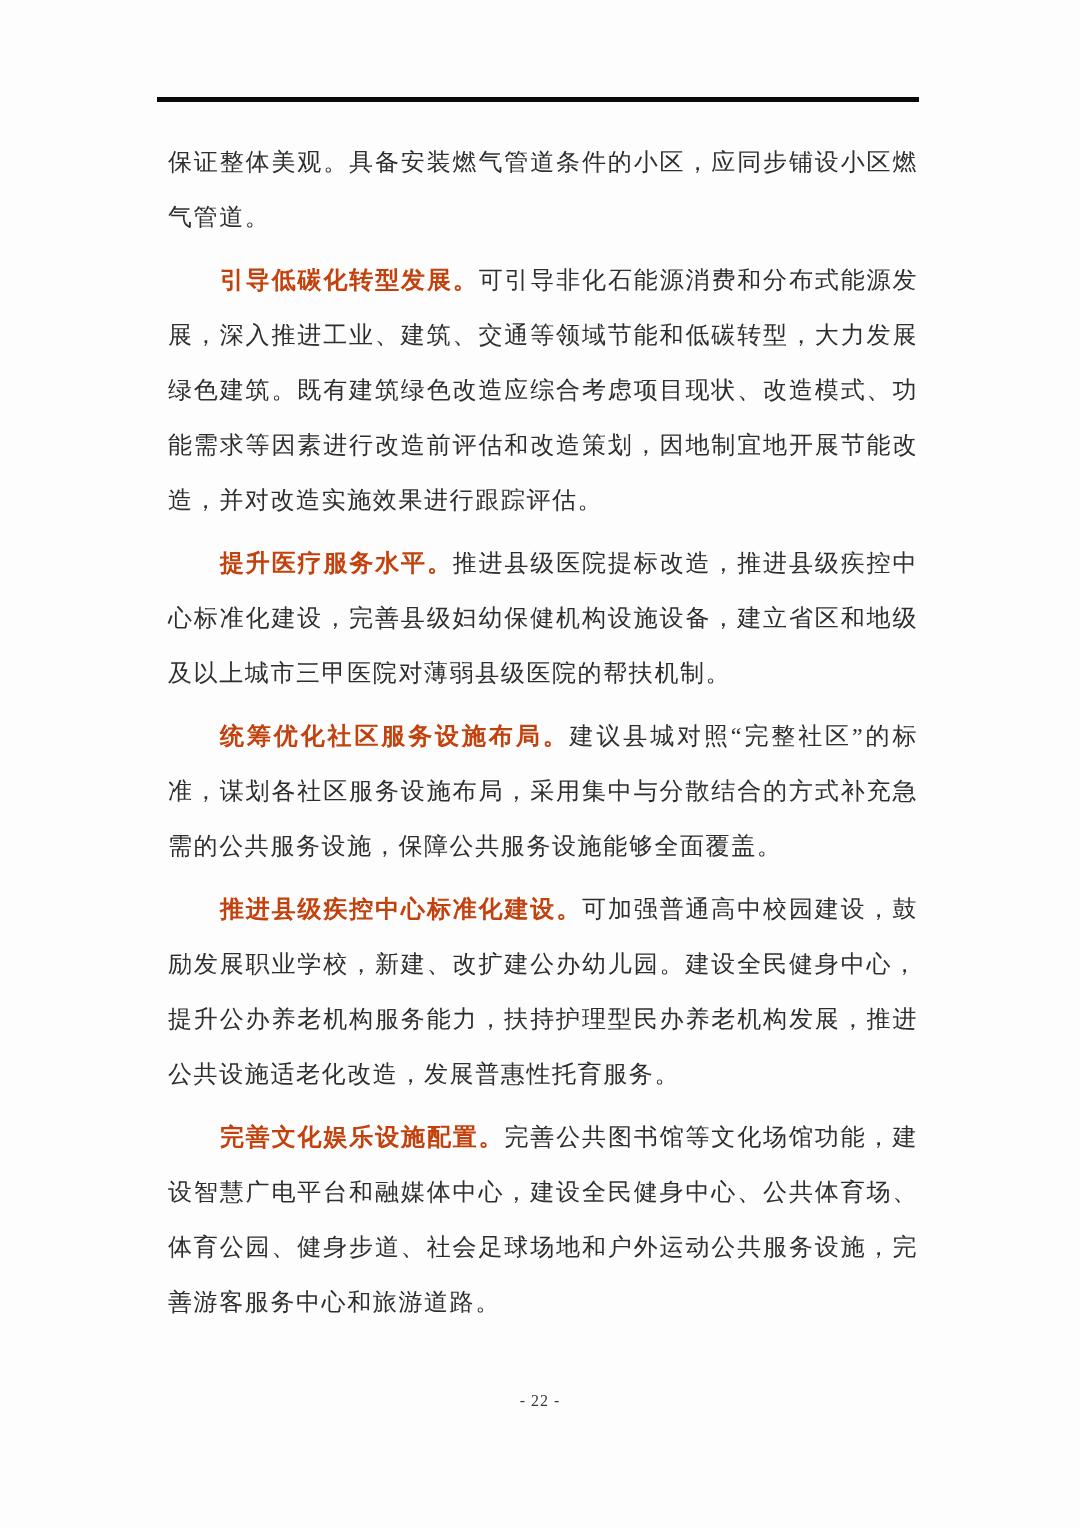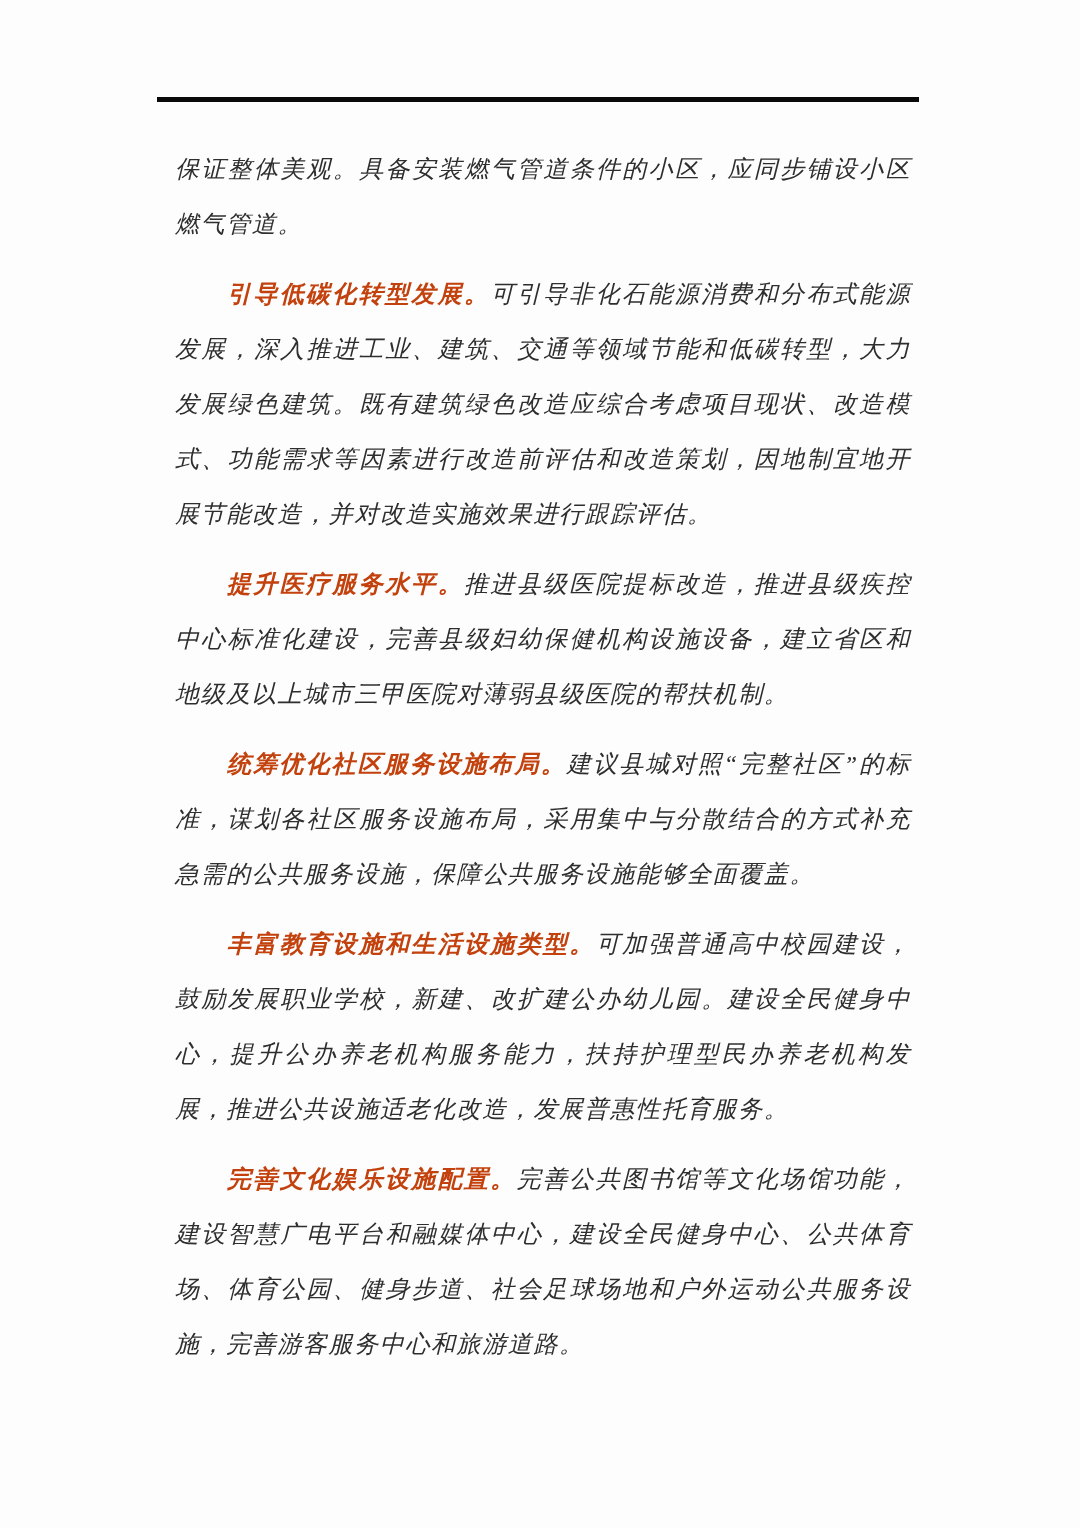--- a/index.html
+++ b/index.html
@@ -29,24 +29,23 @@
     left: 160px;
     top: 127px;
     width: 766px;
     font-size: 24px;
     line-height: 55px;
     letter-spacing: 1.6px;
     text-align: justify;
     color: #2e2e2e;
   }
   p.para {
-    margin: 15px;
+    margin: 8px;
     padding: 0;
     text-indent: 52px;
-    font-style: italic;
   }
   p.para.continuation {
     text-indent: 0;
   }
   .lead {
     font-weight: 700;
     color: #c2410c;
   }
   h2.heading {
     margin: 0;
@@ -81,20 +80,21 @@
 
     <p class="para continuation"><span>保证整体美观。具备安装燃气管道条件的小区，应同步铺设小区燃气管道。</span></p>
 
     <p class="para"><span class="lead">引导低碳化转型发展。</span><span>可引导非化石能源消费和分布式能源发展，深入推进工业、建筑、交通等领域节能和低碳转型，大力发展绿色建筑。既有建筑绿色改造应综合考虑项目现状、改造模式、功能需求等因素进行改造前评估和改造策划，因地制宜地开展节能改造，并对改造实施效果进行跟踪评估。</span></p>
 
 
     <p class="para"><span class="lead">提升医疗服务水平。</span><span>推进县级医院提标改造，推进县级疾控中心标准化建设，完善县级妇幼保健机构设施设备，建立省区和地级及以上城市三甲医院对薄弱县级医院的帮扶机制。</span></p>
 
     <p class="para"><span class="lead">统筹优化社区服务设施布局。</span><span>建议县城对照“完整社区”的标准，谋划各社区服务设施布局，采用集中与分散结合的方式补充急需的公共服务设施，保障公共服务设施能够全面覆盖。</span></p>
 
-    <p class="para"><span class="lead">丰富教育设施和生活设施类型。</span><span>可加强普通高中校园建设，鼓励发展职业学校，新建、改扩建公办幼儿园。建设全民健身中心，提升公办养老机构服务能力，扶持护理型民办养老机构发展，推进公共设施适老化改造，发展普惠性托育服务。</span></p>
+    <p class="para"><span class="lead">推进县级疾控中心标准化建设。</span><span>可加强普通高中校园建设，鼓励发展职业学校，新建、改扩建公办幼儿园。建设全民健身中心，提升公办养老机构服务能力，扶持护理型民办养老机构发展，推进公共设施适老化改造，发展普惠性托育服务。</span></p>
 
     <p class="para"><span class="lead">完善文化娱乐设施配置。</span><span>完善公共图书馆等文化场馆功能，建设智慧广电平台和融媒体中心，建设全民健身中心、公共体育场、体育公园、健身步道、社会足球场地和户外运动公共服务设施，完善游客服务中心和旅游道路。</span></p>
 
   </div>
 
+  <div class="footer">- 22 -</div>
 
 </div>
 
 </body></html>

